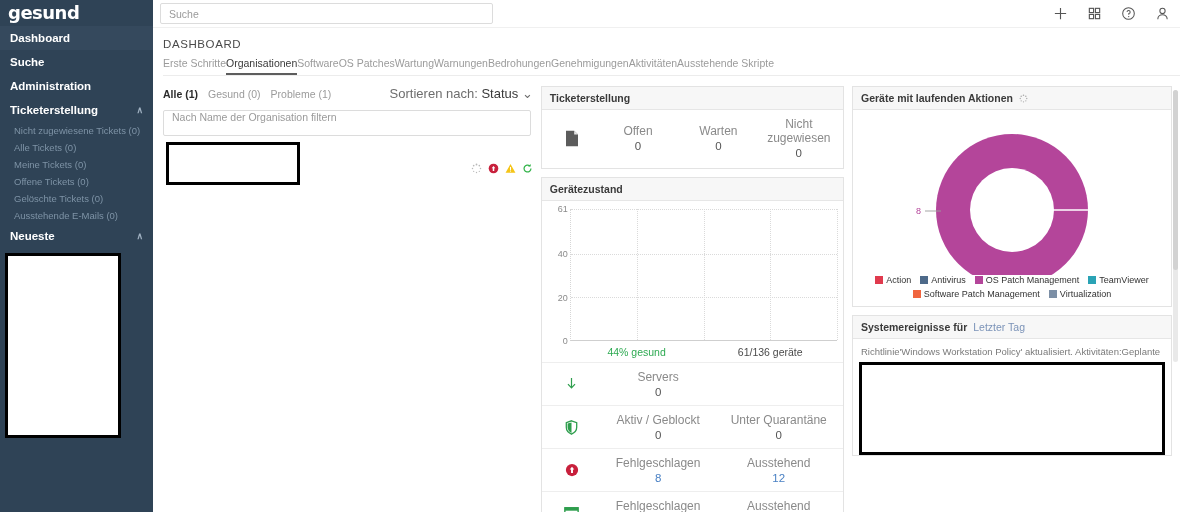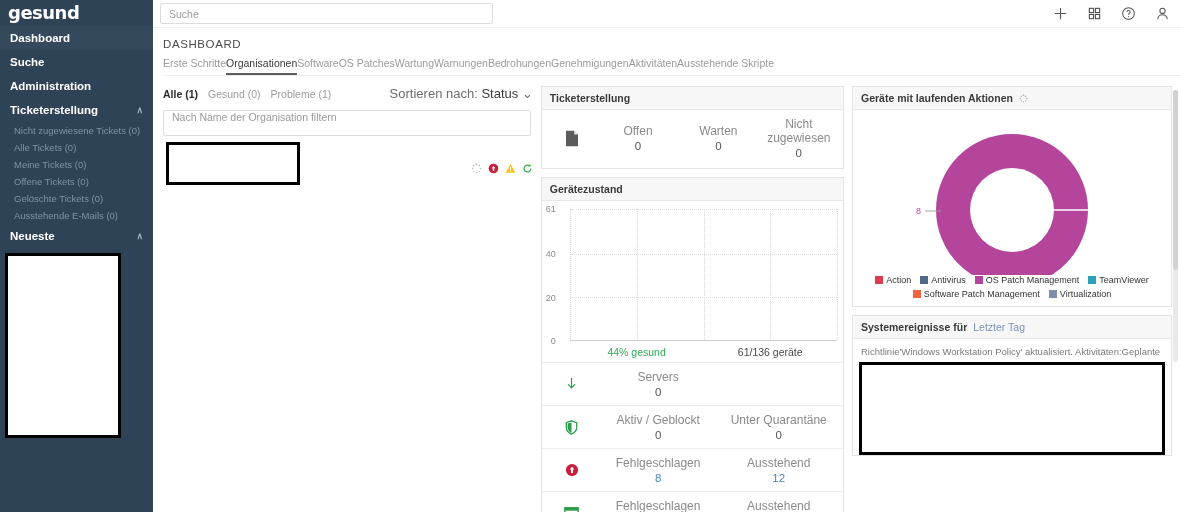--- a/index.html
+++ b/index.html
@@ -115,21 +115,21 @@
   .metric { flex: 1; text-align: center; }
   .metric .lbl { font-size: 12px; color: #8a8a8a; }
   .metric .val { font-size: 11.5px; color: #555; margin-top: 2px; }
   .metric .val.link { color: #4a81c4; }
 
   .chart-area { padding: 8px 6px 4px 6px; }
   .bar-wrap { display: flex; height: 132px; }
   .y-axis {
     width: 22px; position: relative; font-size: 9px; color: #8a8a8a;
   }
-  .y-axis span { position: absolute; right: 14px; transform: translateY(-50%); }
+  .y-axis span { position: absolute; right: 2px; transform: translateY(-50%); }
   .plot {
     flex: 1; position: relative; border-left: 1px dotted #d6d6d6;
     border-bottom: 1px solid #cfcfcf;
   }
   .gridline { position: absolute; left: 0; right: 0; border-top: 1px dotted #dadada; }
   .bars { position: absolute; inset: 0; display: flex; align-items: flex-end; }
   .bar-slot { flex: 1; display: flex; justify-content: center; align-items: flex-end; }
   .bar { width: 63px; }
   .vline { position: absolute; top: 0; bottom: 0; border-left: 1px dotted #dadada; }
   .chart-legend {

